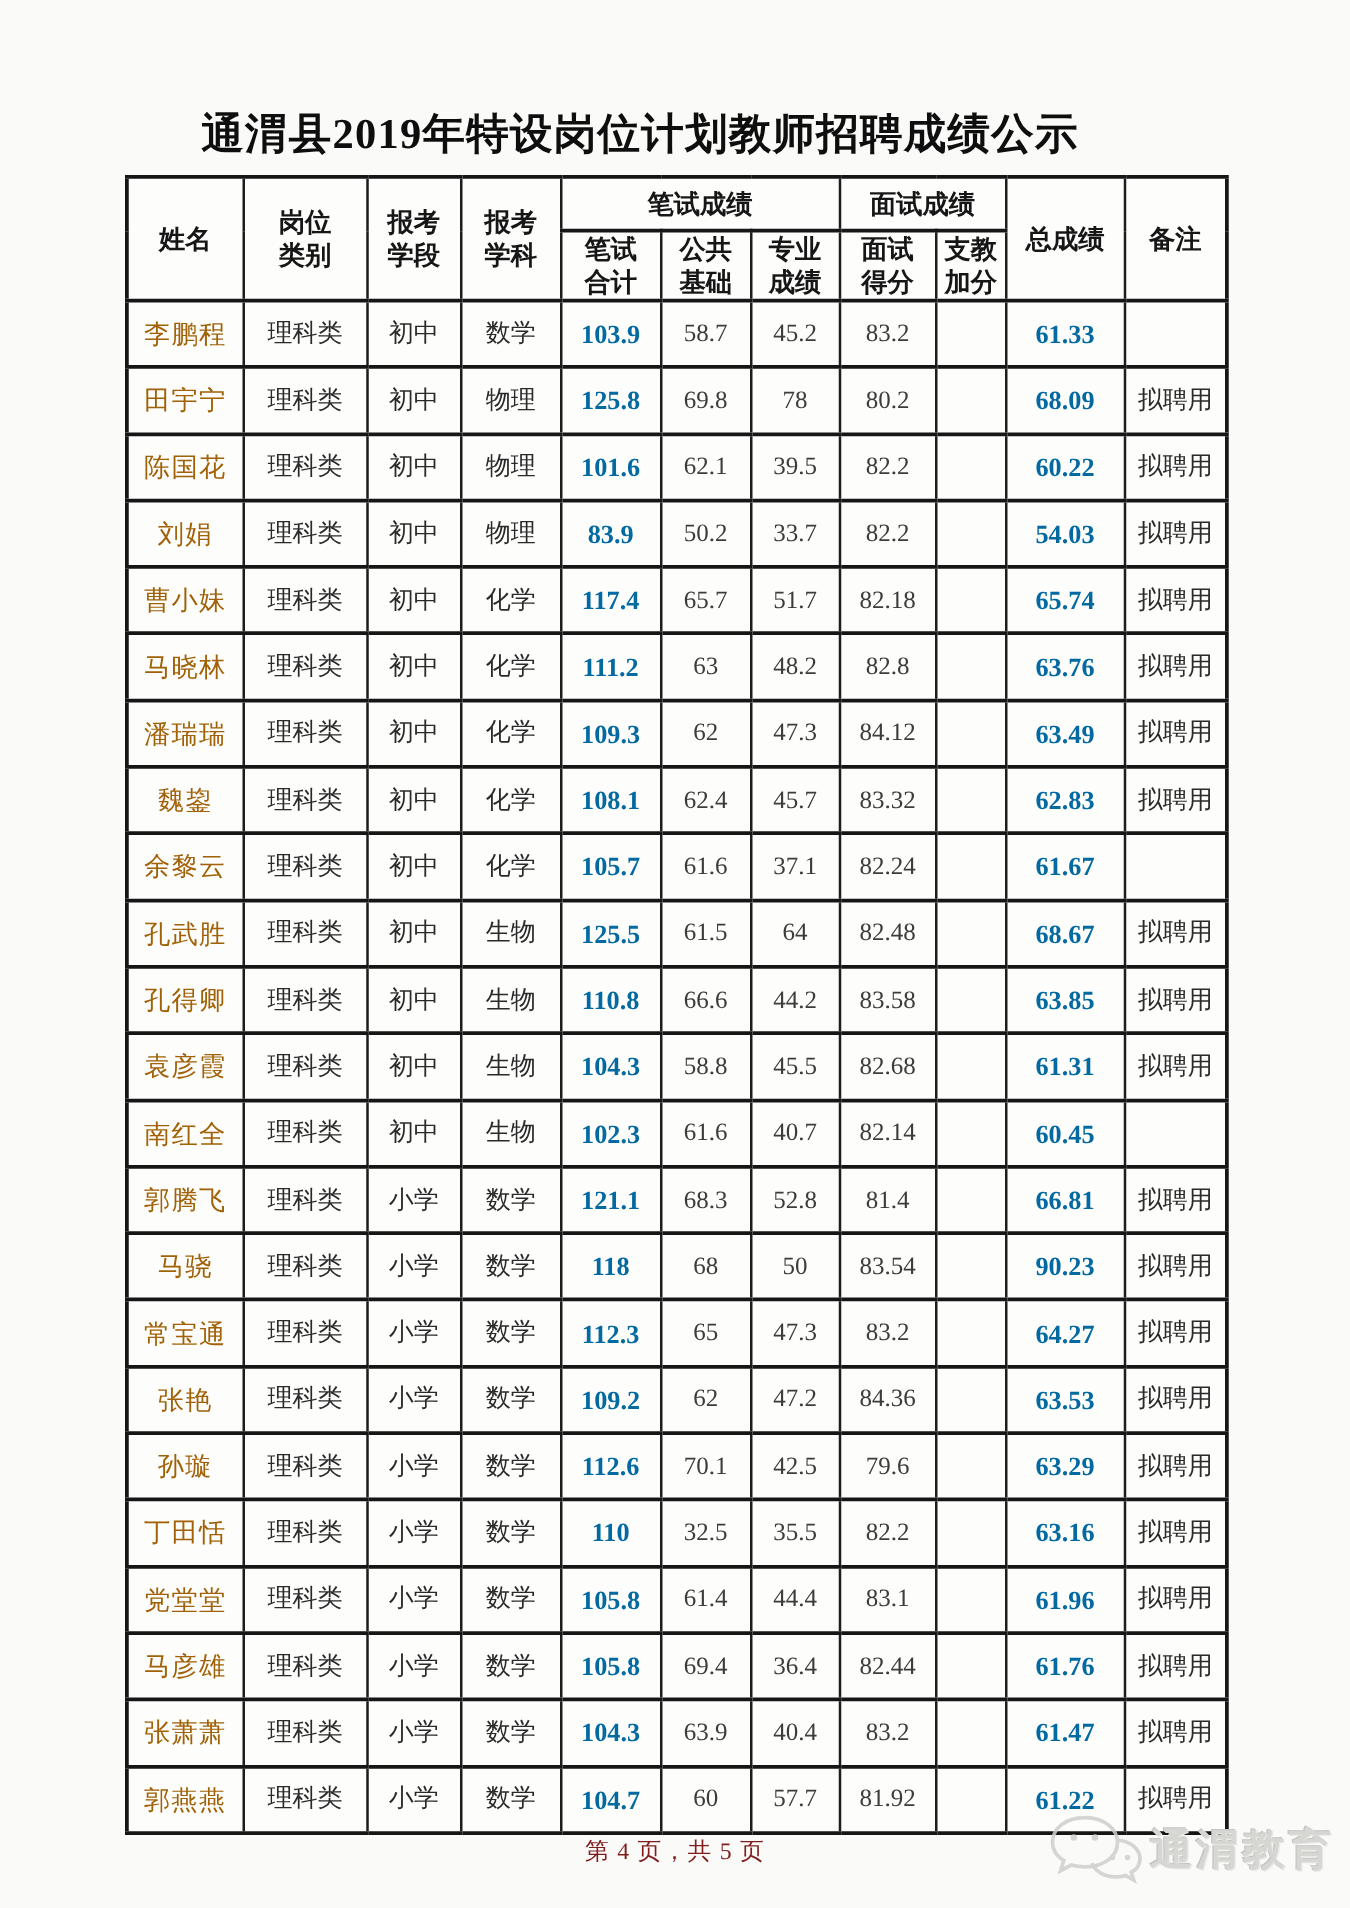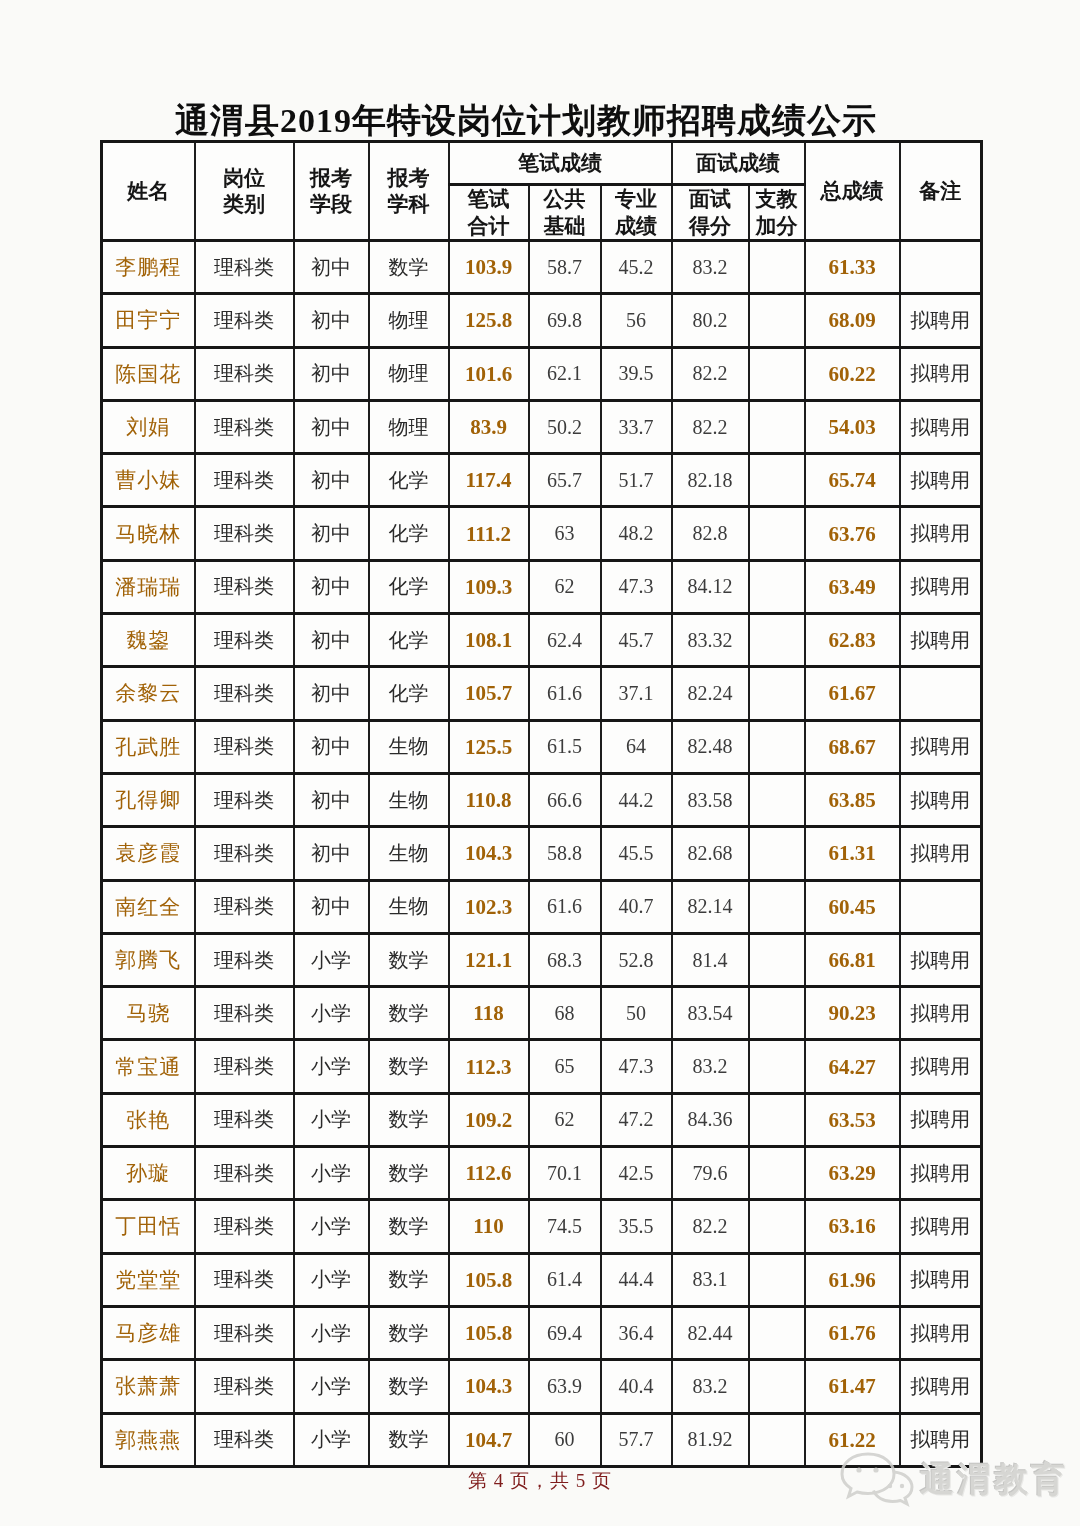--- a/index.html
+++ b/index.html
@@ -11,21 +11,21 @@
     position:relative;
     overflow:hidden;
   }
   .page { position:relative; width:1080px; height:1526px; }
 
   .doc-title {
     position:absolute; top:82px; left:0; width:1020px;
     text-align:center;
     font-size:34px; font-weight:700; color:#0e0e0e;
     letter-spacing:1px;
-    margin:16px;
+    margin:2px;
   }
 
   table.score-table {
     position:absolute; left:100px; top:140px;
     width:880px;
     border-collapse:collapse;
     table-layout:fixed;
     background:#fdfdfc;
     border:3px solid #161616;
   }
@@ -43,21 +43,21 @@
     white-space:pre-line; line-height:1.25;
   }
   .score-table thead tr.group-row th { height:40px; }
   .score-table thead tr.sub-row th { height:53px; }
   .score-table tbody td {
     height:50.3px;
     font-size:20px; color:#2a2a2a;
     white-space:pre-line; line-height:1.15;
   }
   .score-table tbody td.c-name { font-size:21px; color:#a16207; letter-spacing:1px; }
-  .score-table tbody td.c-bold { font-weight:700; font-size:21px; color:#a16207;text-align:center; }
+  .score-table tbody td.c-bold { font-weight:700; font-size:21px; color:#0369a1;text-align:center; }
   .score-table tbody td.c-light { color:#3c3c3c; }
 
   .page-footer {
     position:absolute; top:1468px; left:0; width:1080px;
     text-align:center; font-size:19px; color:#7f1d1d;
     letter-spacing:1px;
   }
 
   .watermark {
     position:absolute; top:1448px; right:12px;
@@ -135,21 +135,21 @@
       <td></td>
     </tr>
 
     <tr>
       <td class="c-name">田宇宁</td>
       <td>理科类</td>
       <td>初中</td>
       <td>物理</td>
       <td class="c-bold">125.8</td>
       <td class="c-light">69.8</td>
-      <td class="c-light">56</td>
+      <td class="c-light">78</td>
       <td class="c-light">80.2</td>
       <td class="c-light"></td>
       <td class="c-bold">68.09</td>
       <td>拟聘用</td>
     </tr>
 
     <tr>
       <td class="c-name">陈国花</td>
       <td>理科类</td>
       <td>初中</td>
@@ -372,21 +372,21 @@
       <td class="c-bold">63.29</td>
       <td>拟聘用</td>
     </tr>
 
     <tr>
       <td class="c-name">丁田恬</td>
       <td>理科类</td>
       <td>小学</td>
       <td>数学</td>
       <td class="c-bold">110</td>
-      <td class="c-light">74.5</td>
+      <td class="c-light">32.5</td>
       <td class="c-light">35.5</td>
       <td class="c-light">82.2</td>
       <td class="c-light"></td>
       <td class="c-bold">63.16</td>
       <td>拟聘用</td>
     </tr>
 
     <tr>
       <td class="c-name">党堂堂</td>
       <td>理科类</td>

